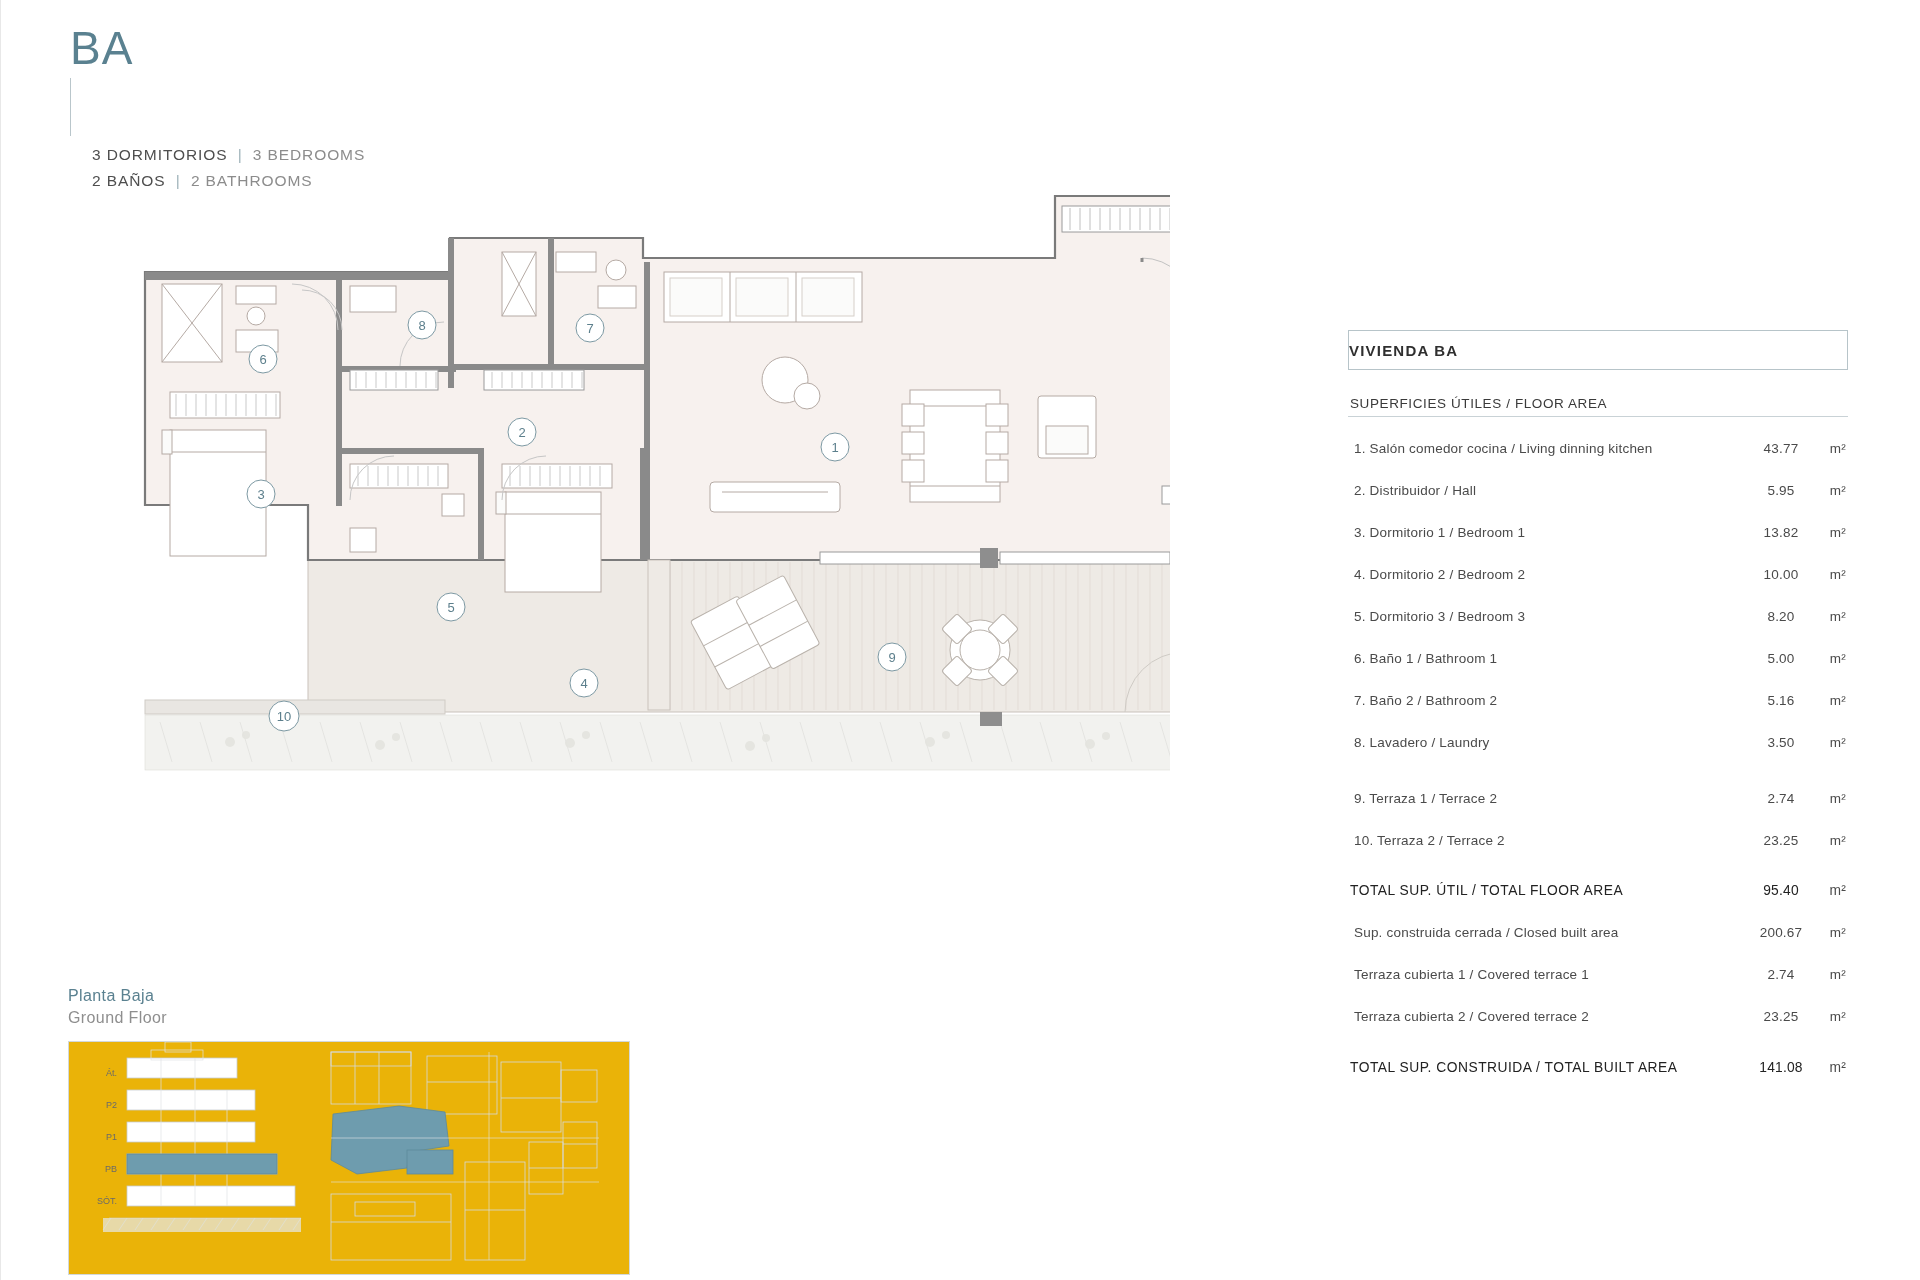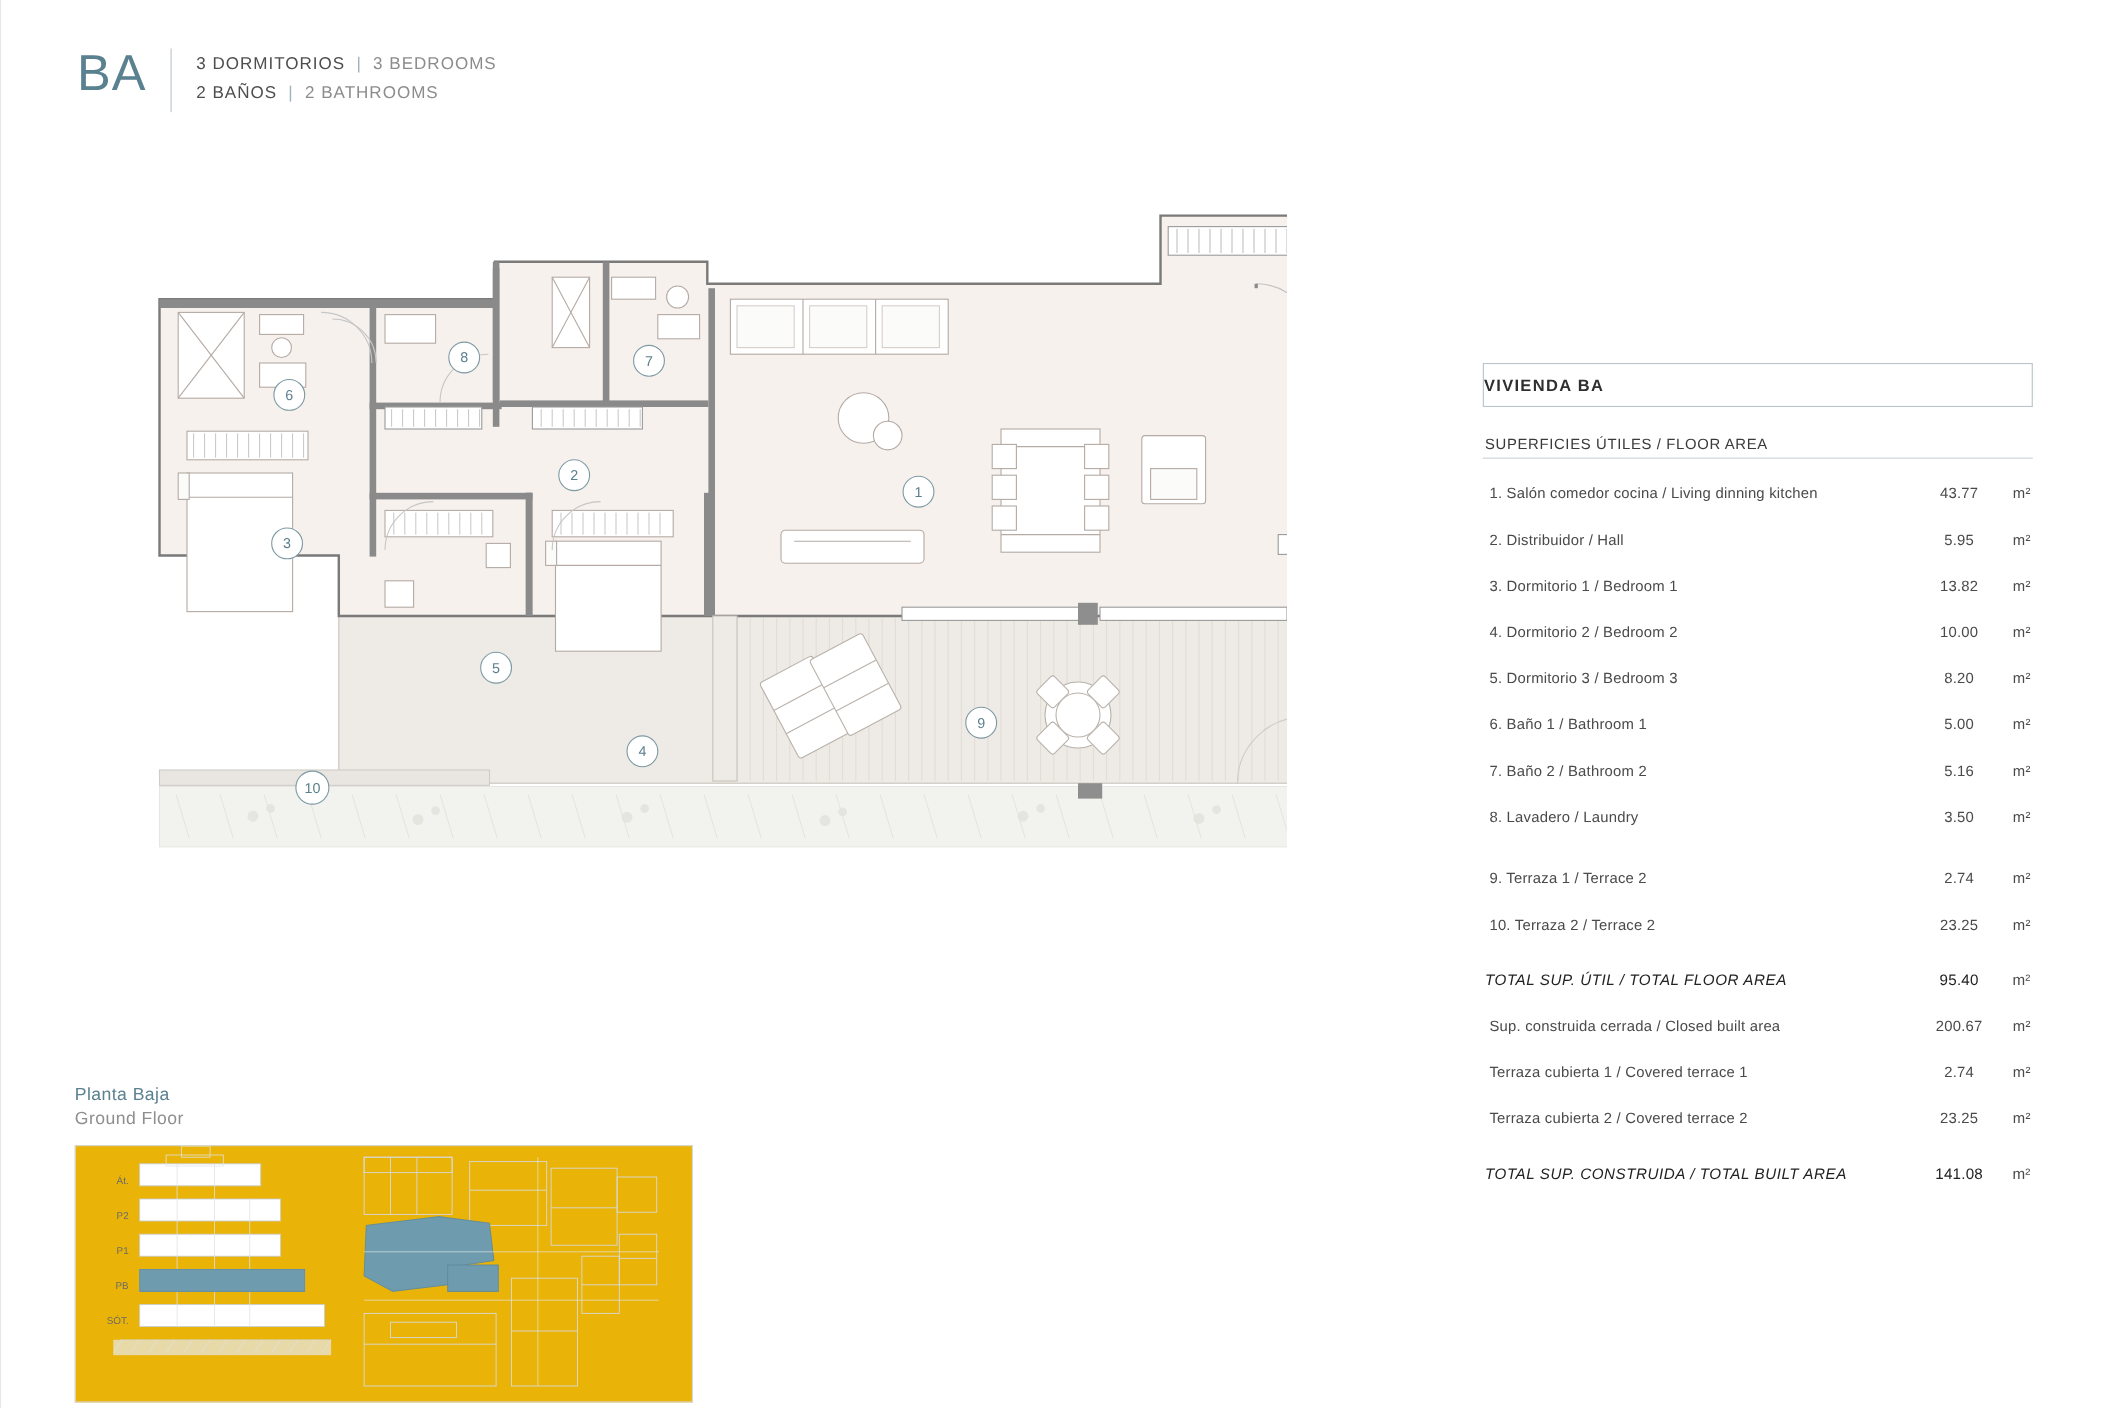--- a/index.html
+++ b/index.html
@@ -19,23 +19,24 @@
     position: absolute;
     left: 0; top: 0;
     width: 1920px;
     height: 1280px;
     background: #ffffff;
   }
   
   .header {
     position: absolute;
     left: 70px;
-    top: 40px;
+    top: 22px;
     display: flex;
     align-items: flex-start;
+    flex-direction: column;
   }
   .header-code {
     font-size: 46px;
     letter-spacing: 1px;
     color: #5a8190;
     font-weight: 400;
     line-height: 52px;
     padding-right: 22px;
   }
   .header-divider {
@@ -119,21 +120,21 @@
   }
   .row .label { flex: 1; white-space: nowrap; }
   .row .value { width: 62px; text-align: center; margin-top: 20px; }
   .row .unit { width: 34px; text-align: right; color: #4a4a4a; }
   .row.total {
     font-size: 13.8px;
     color: #222;
     padding-top: 12px;
     padding-left: 2px;
   }
-  .row.total .label { letter-spacing: 0.5px; font-style: italic; }
+  .row.total .label { letter-spacing: 0.5px; }
   .gap { height: 14px; }
 
   
   .keyplan {
     position: absolute;
     left: 68px;
     top: 985px;
     width: 580px;
   }
   .kp-title-es {

